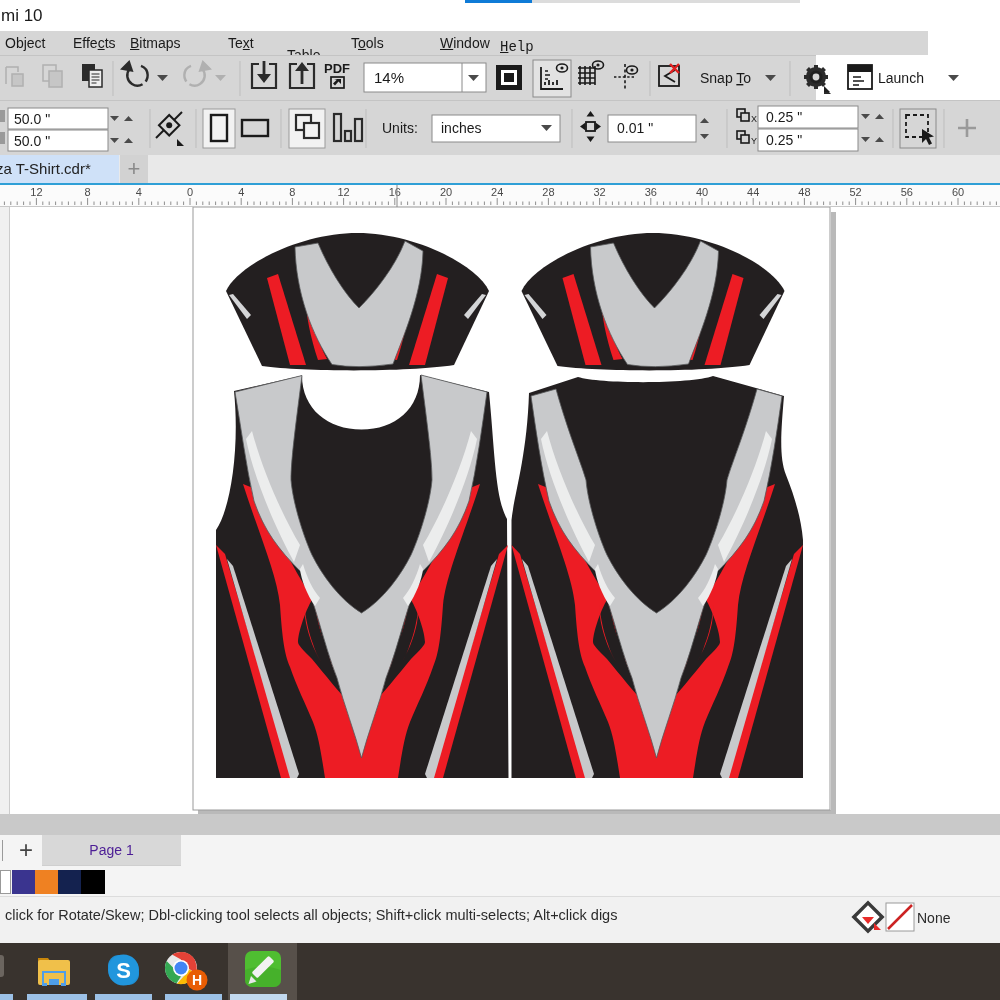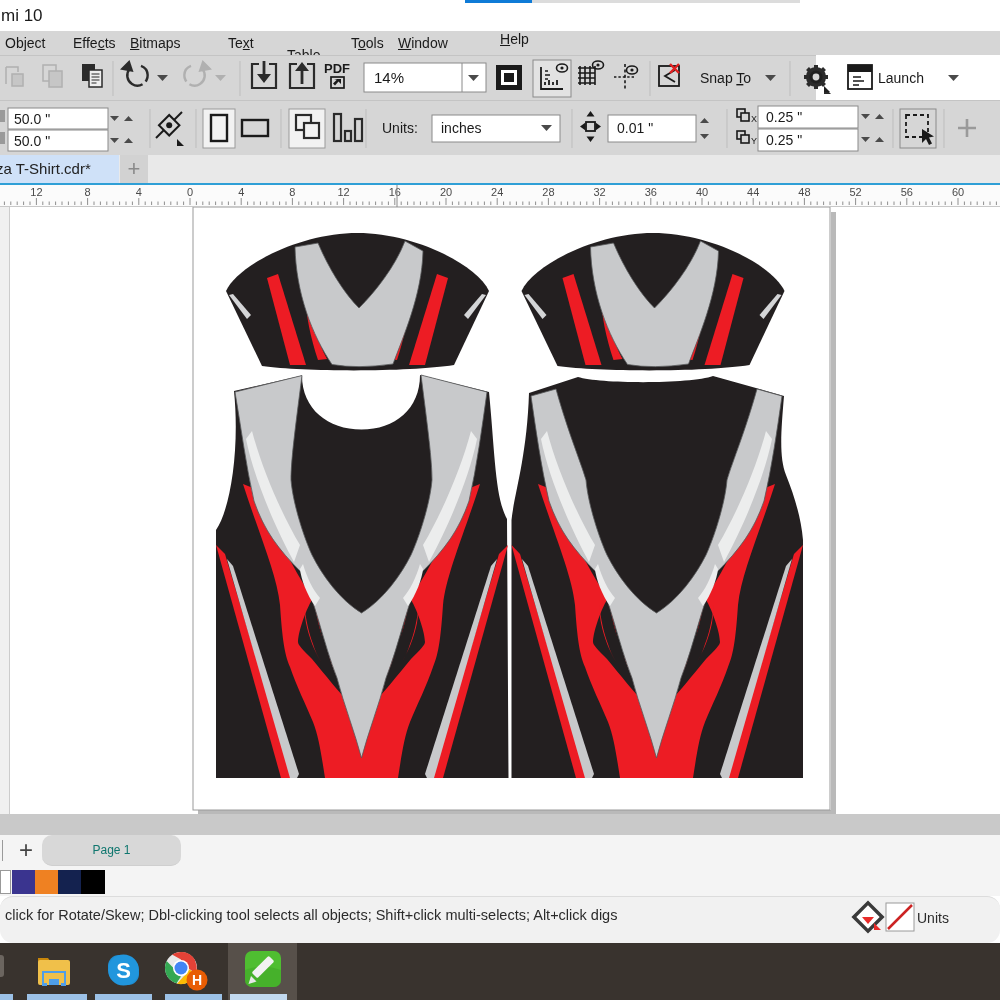--- a/index.html
+++ b/index.html
@@ -9,29 +9,29 @@
 </style>
 </head>
 <body>
 
 <div class="abs" style="left:0;top:0;width:880px;height:31px;background:#ffffff;">
   <div class="abs" style="left:1px;top:6px;font-size:17px;color:#1a1a1a;">mi 10</div>
   <div class="abs" style="left:465px;top:0;width:67px;height:3px;background:#0f7bd7;"></div>
   <div class="abs" style="left:532px;top:0;width:268px;height:3px;background:#dcdcdc;"></div>
 </div>
 
-<div class="abs" style="left:0;top:31px;width:1000px;height:24px;background:#d6d6d6;font-size:14px;color:#1a1a1a;">
+<div class="abs" style="left:0;top:31px;width:928px;height:24px;background:#d6d6d6;font-size:14px;color:#1a1a1a;">
   <span class="abs" style="left:5px;top:4px;">Ob<u>j</u>ect</span>
   <span class="abs" style="left:73px;top:4px;text-align:center;">Effe<u>c</u>ts</span>
   <span class="abs" style="left:130px;top:4px;"><u>B</u>itmaps</span>
   <span class="abs" style="left:228px;top:4px;text-align:center;">Te<u>x</u>t</span>
   <span class="abs" style="left:287px;top:16px;"><u>T</u>able</span>
   <span class="abs" style="left:351px;top:4px;">T<u>o</u>ols</span>
-  <span class="abs" style="left:398px;top:4px;"><u>W</u>indow</span>
-  <span class="abs" style="left:500px;top:0;"><u>H</u>elp</span>
+  <span class="abs" style="left:440px;top:4px;"><u>W</u>indow</span>
+  <span class="abs" style="left:500px;top:8px;font-family:Liberation Mono, monospace;"><u>H</u>elp</span>
 </div>
 
 <div class="abs" id="toolbar" style="left:0;top:55px;width:816px;height:45px;background:#d6d6d6;border-top:1px solid #c4c4c4;">
   <svg class="abs" style="left:0;top:0;" width="1000" height="45" viewBox="0 0 1000 45">
 
     <g stroke="#b0b0b0" fill="none" stroke-width="1.5">
       <path d="M6 11 L6 28 M6 11 L18 11 L18 16"></path>
         <rect x="12" y="18" width="11" height="12" fill="#c6c6c6"></rect>
       <rect x="43 " y="9" width="13" height="16"></rect>
         <rect x="49" y="15" width="13" height="16" fill="#c6c6c6"></rect>
@@ -300,41 +300,41 @@
   <path d="M715,357 C711,371 705,383 698,391 L703,399 C711,388 717,372 718,362 Z" fill="#eceded"></path>
   </g>
   </svg>
 </div>
 
 <div class="abs" style="left:0;top:814px;width:1000px;height:21px;background:#c9c9c9;"></div>
 
 <div class="abs" style="left:0;top:835px;width:1000px;height:31px;background:#f4f4f4;">
   <div class="abs" style="left:2px;top:5px;width:1px;height:21px;background:#9a9a9a;"></div>
   <div class="abs" style="left:12px;top:1px;width:28px;height:29px;font-size:24px;color:#444;text-align:center;line-height:28px;font-weight:300;">+</div>
-  <div class="abs" style="left:42px;top:0;width:139px;height:31px;background:#d8d8d8;border-bottom:1px solid #cfcfcf;font-size:12px;color:#0f766e;text-align:center;line-height:31px;border-radius:10px;">Page 1</div>
+  <div class="abs" style="left:42px;top:0;width:139px;height:31px;background:#d8d8d8;border-bottom:1px solid #cfcfcf;font-size:14px;color:#4c1d95;text-align:center;line-height:31px;">Page 1</div>
 </div>
 
 <div class="abs" style="left:0;top:866px;width:1000px;height:30px;background:#f4f4f4;">
   <div class="abs" style="left:0;top:4px;width:11px;height:24px;background:#ffffff;border:1px solid #999;"></div>
   <div class="abs" style="left:12px;top:4px;width:23px;height:24px;background:#3a348f;"></div>
   <div class="abs" style="left:35px;top:4px;width:23px;height:24px;background:#ef8122;"></div>
   <div class="abs" style="left:58px;top:4px;width:23px;height:24px;background:#14224f;"></div>
   <div class="abs" style="left:81px;top:4px;width:24px;height:24px;background:#000000;"></div>
 </div>
 
-<div class="abs" style="left:0;top:896px;width:1000px;height:47px;background:#f1f1f1;border-top:1px solid #dcdcdc;border-radius:13px;">
+<div class="abs" style="left:0;top:896px;width:1000px;height:47px;background:#f1f1f1;border-top:1px solid #dcdcdc;">
   <div class="abs" style="left:5px;top:10px;font-size:14.5px;color:#2b2b2b;">click for Rotate/Skew; Dbl-clicking tool selects all objects; Shift+click multi-selects; Alt+click digs</div>
   <svg class="abs" style="left:850px;top:0;" width="70" height="47" viewBox="0 0 70 47">
     <rect x="8" y="10" width="20" height="20" transform="rotate(45 18 20)" fill="#ffffff" stroke="#3a3a3a" stroke-width="3.5"></rect>
     <path d="M12 20 L24 20 L18 27 Z" fill="#e82c2a"></path>
     <path d="M24 26 L31 33 L24 33 Z" fill="#e82c2a"></path>
     <rect x="36" y="6" width="28" height="28" fill="#ffffff" stroke="#9a9a9a" stroke-width="1"></rect>
     <line x1="38" y1="32" x2="62" y2="8" stroke="#cc2222" stroke-width="2.5"></line>
   </svg>
-  <div class="abs" style="left:917px;top:13px;font-size:14px;color:#2b2b2b;">Units</div>
+  <div class="abs" style="left:917px;top:13px;font-size:14px;color:#2b2b2b;">None</div>
 </div>
 
 <div class="abs" style="left:0;top:943px;width:1000px;height:57px;background:#39332e;">
   <div class="abs" style="left:228px;top:0;width:69px;height:57px;background:#57504a;"></div>
   <svg class="abs" style="left:0;top:0;" width="1000" height="57" viewBox="0 0 1000 57" id="tbicons">
 
     <rect x="-6" y="12" width="10" height="22" rx="3" fill="#6b655f"></rect>
 
     <g>
       <path d="M38 15 h10 l3 4 h-13 Z" fill="#c8860a"></path>

